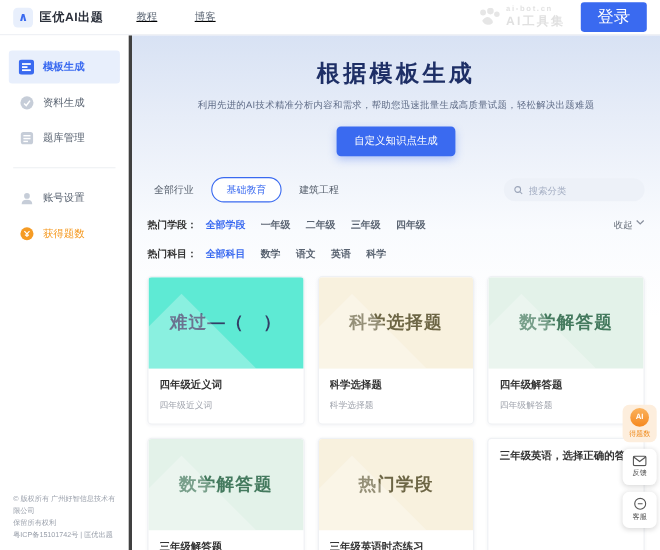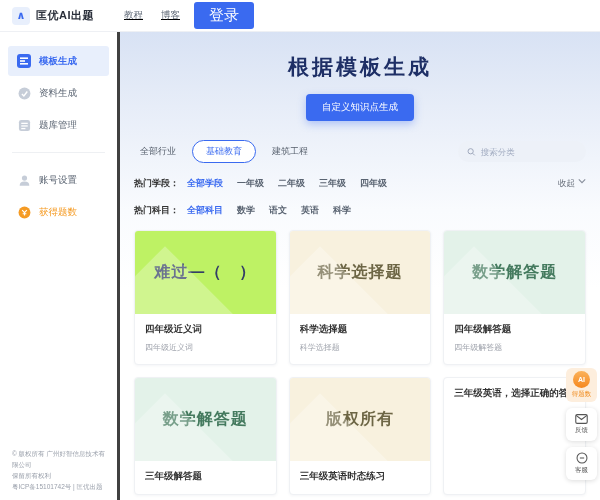--- a/index.html
+++ b/index.html
@@ -7,21 +7,21 @@
   body { font-family:"Liberation Sans","DejaVu Sans",sans-serif; background:#fff; }
   .app { position:relative; width:600px; height:500px; overflow:hidden; background:#fff; }
 
   
   .header { height:32px; display:flex; align-items:center; padding:0 12px; background:#fff;
             border-bottom:1px solid #eef0f4; position:relative; z-index:3; }
   .logo { display:flex; align-items:center; gap:6px; }
   .logo-box { width:18px; height:18px; border-radius:4px; background:#e8effc; color:#3a6af0;
               display:flex; align-items:center; justify-content:center; font-weight:bold; font-size:11px; }
   .logo-text { font-size:11px; font-weight:bold; color:#2a2f3a; letter-spacing:.5px; }
-  .nav { display:flex; gap:18px; margin-left:30px;text-decoration:underline; }
+  .nav { display:flex; gap:34px; margin-left:30px;text-decoration:underline; }
   .nav-link { font-size:9.5px; color:#606a78; cursor:pointer; }
   .watermark { margin-left:auto; display:flex; align-items:center; gap:5px; opacity:.6; }
   .wm-text { display:flex; flex-direction:column; align-items:flex-start; }
   .wm-line1 { font-size:7px; font-weight:bold; letter-spacing:1.5px; color:#cfcfcf; }
   .wm-line2 { font-size:11px; font-weight:bold; letter-spacing:2px; color:#cccccc; }
   .login-btn { margin-left:14px; background:#3a6af0; color:#fff; font-size:15px; padding:4px 15px;
                border-radius:3px; border:none; cursor:pointer; }
 
   
   .body-row { display:flex; height:468px; }
@@ -61,21 +61,21 @@
   .opt.selected { color:#3a6af0; }
   .collapse { margin-left:auto; color:#666d79; display:flex; align-items:flex-start; gap:3px; font-size:8.5px; cursor:pointer; }
 
   .cards { display:grid; grid-template-columns:repeat(3,1fr); gap:12px; margin:13px 14px 0; }
   .card { background:#fff; border:1px solid #eff1f4; border-radius:4px; overflow:hidden;
           box-shadow:0 1px 3px rgba(30,50,90,.05); cursor:pointer; }
   .banner { height:83px; display:flex; align-items:center; justify-content:center;
             font-size:16px; font-weight:bold; letter-spacing:1px; position:relative; overflow:hidden; white-space:nowrap; }
   .banner::after { content:""; position:absolute; width:120px; height:120px; background:rgba(255,255,255,.28);
                    transform:rotate(45deg); left:-30px; top:40px; }
-  .theme-purple { background:#bef264; color:#333e66; }
+  .theme-purple { background:#5eead4; color:#333e66; }
   .theme-cream  { background:#f8f1de; color:#6d6645; }
   .theme-green  { background:#e3f2e9; color:#447a5e; }
   .card-body { padding:9px 10px 11px; }
   .card-title { font-size:9.5px; font-weight:bold; color:#333; white-space:nowrap; overflow:hidden; text-overflow:ellipsis; }
   .card-sub { margin-top:6px; font-size:8px; color:#a0a4ad; white-space:nowrap; overflow:hidden; text-overflow:ellipsis; min-height:8px; }
 
   
   .floating { position:absolute; right:3px; top:368px; display:flex; flex-direction:column; gap:6px;
               align-items:center; z-index:5; }
   .float-credits { width:31px; padding:3px 2px 3px; background:#fdeedd; border-radius:6px;
@@ -94,20 +94,32 @@
 
   <div class="header">
     <div class="logo">
       <div class="logo-box">∧</div>
       <div class="logo-text">匡优AI出题</div>
     </div>
     <div class="nav">
       <span class="nav-link">教程</span>
       <span class="nav-link">博客</span>
     </div>
+    <div class="watermark">
+      <svg width="20" height="17" viewBox="0 0 24 20">
+        <circle cx="5" cy="5" r="3.2" fill="#d6d6d6"></circle>
+        <circle cx="13" cy="3.5" r="3.6" fill="#d6d6d6"></circle>
+        <circle cx="20" cy="7" r="3" fill="#d6d6d6"></circle>
+        <path d="M4 14 Q9 7 14 12 Q18 16 13 18 Q7 20 4 14Z" fill="#d6d6d6"></path>
+      </svg>
+      <div class="wm-text">
+        <span class="wm-line1">ai-bot.cn</span>
+        <span class="wm-line2">AI工具集</span>
+      </div>
+    </div>
     <button class="login-btn">登录</button>
   </div>
 
   <div class="body-row">
 
     <div class="sidebar">
       <div class="side-item active">
         <span class="icon16">
           <svg width="14" height="14" viewBox="0 0 14 14">
               <rect width="14" height="14" rx="3" fill="#3a6af0"></rect>
@@ -160,20 +172,21 @@
       <div class="side-footer">
         <div>© 版权所有 广州好智信息技术有限公司</div>
         <div>保留所有权利</div>
         <div>粤ICP备15101742号 | 匡优出题</div>
       </div>
     </div>
 
     <div class="main">
       <div class="hero">
         <div class="hero-title">根据模板生成</div>
+        <div class="hero-sub">利用先进的AI技术精准分析内容和需求，帮助您迅速批量生成高质量试题，轻松解决出题难题</div>
         <div><button class="cta">自定义知识点生成</button></div>
       </div>
 
       <div class="tabs-row">
         <span class="tab">全部行业</span>
         <span class="tab pill">基础教育</span>
         <span class="tab">建筑工程</span>
         <div class="search">
           <svg width="10" height="10" viewBox="0 0 12 12">
             <circle cx="5" cy="5" r="3.6" fill="none" stroke="#9aa4b8" stroke-width="1.3"></circle>
@@ -230,21 +243,21 @@
           </div>
         </div>
         <div class="card">
           <div class="banner theme-green">数学解答题</div>
           <div class="card-body">
             <div class="card-title">三年级解答题</div>
 
           </div>
         </div>
         <div class="card">
-          <div class="banner theme-cream">版权所有</div>
+          <div class="banner theme-cream">热门学段</div>
           <div class="card-body">
             <div class="card-title">三年级英语时态练习</div>
 
           </div>
         </div>
         <div class="card">
           <div class="card-body">
             <div class="card-title">三年级英语，选择正确的答</div>
 
           </div>

